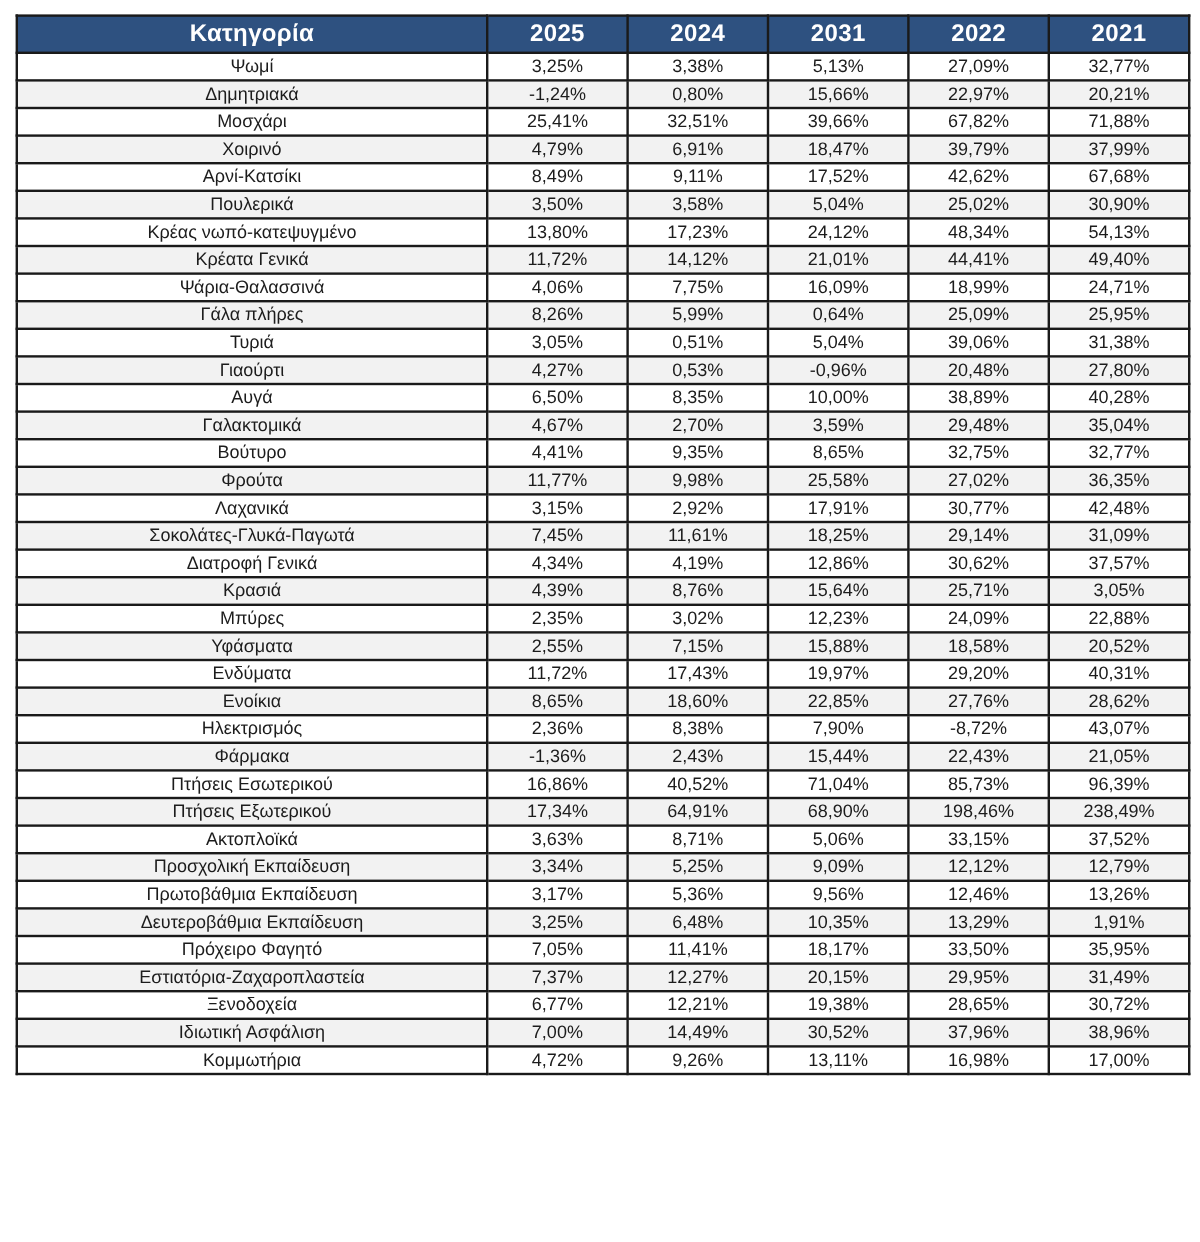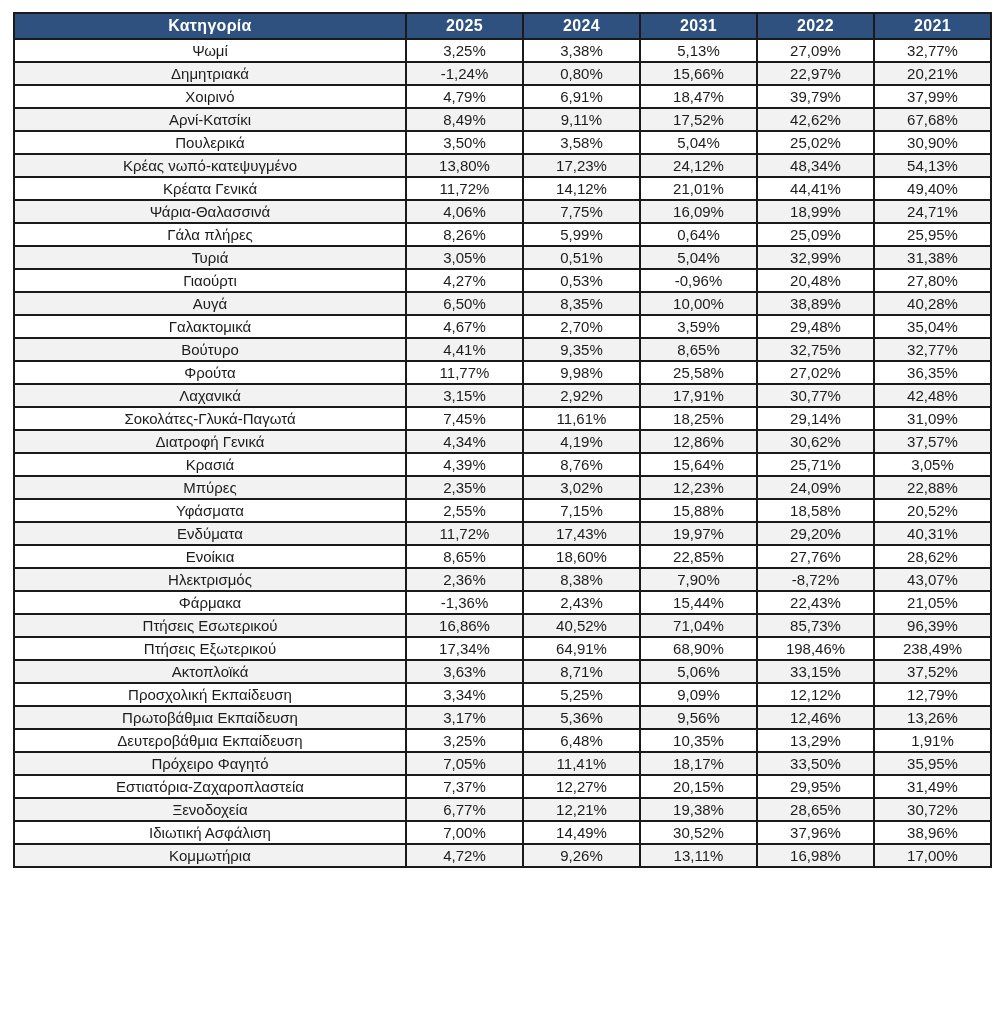--- a/index.html
+++ b/index.html
@@ -23,21 +23,21 @@
     padding: 12px 10px 10px 13px;
   }
   table.inflation {
     border-collapse: collapse;
     table-layout: fixed;
     width: 977px;
   }
   table.inflation th {
     background: var(--header-bg);
     color: var(--header-text);
-    font-size: 16px;
+    font-size: 20px;
     font-weight: bold;
     padding: 3px 4px;
     border: 2px solid var(--border);
     text-align: center;
     letter-spacing: 0.3px;
   }
   table.inflation td {
     font-size: 15px;
     color: var(--text);
     text-align: center;
@@ -91,20 +91,28 @@
         </tr>
         <tr>
           <td>Δημητριακά</td>
           <td class="bold-col">-1,24%</td>
           <td>0,80%</td>
           <td>15,66%</td>
           <td>22,97%</td>
           <td>20,21%</td>
         </tr>
         <tr>
+          <td>Μοσχάρι</td>
+          <td class="bold-col">25,41%</td>
+          <td>32,51%</td>
+          <td>39,66%</td>
+          <td>67,82%</td>
+          <td>71,88%</td>
+        </tr>
+        <tr>
           <td>Χοιρινό</td>
           <td class="bold-col">4,79%</td>
           <td>6,91%</td>
           <td>18,47%</td>
           <td>39,79%</td>
           <td>37,99%</td>
         </tr>
         <tr>
           <td>Αρνί-Κατσίκι</td>
           <td class="bold-col">8,49%</td>
@@ -151,21 +159,21 @@
           <td>5,99%</td>
           <td>0,64%</td>
           <td>25,09%</td>
           <td>25,95%</td>
         </tr>
         <tr>
           <td>Τυριά</td>
           <td class="bold-col">3,05%</td>
           <td>0,51%</td>
           <td>5,04%</td>
-          <td>32,99%</td>
+          <td>39,06%</td>
           <td>31,38%</td>
         </tr>
         <tr>
           <td>Γιαούρτι</td>
           <td class="bold-col">4,27%</td>
           <td>0,53%</td>
           <td>-0,96%</td>
           <td>20,48%</td>
           <td>27,80%</td>
         </tr>

